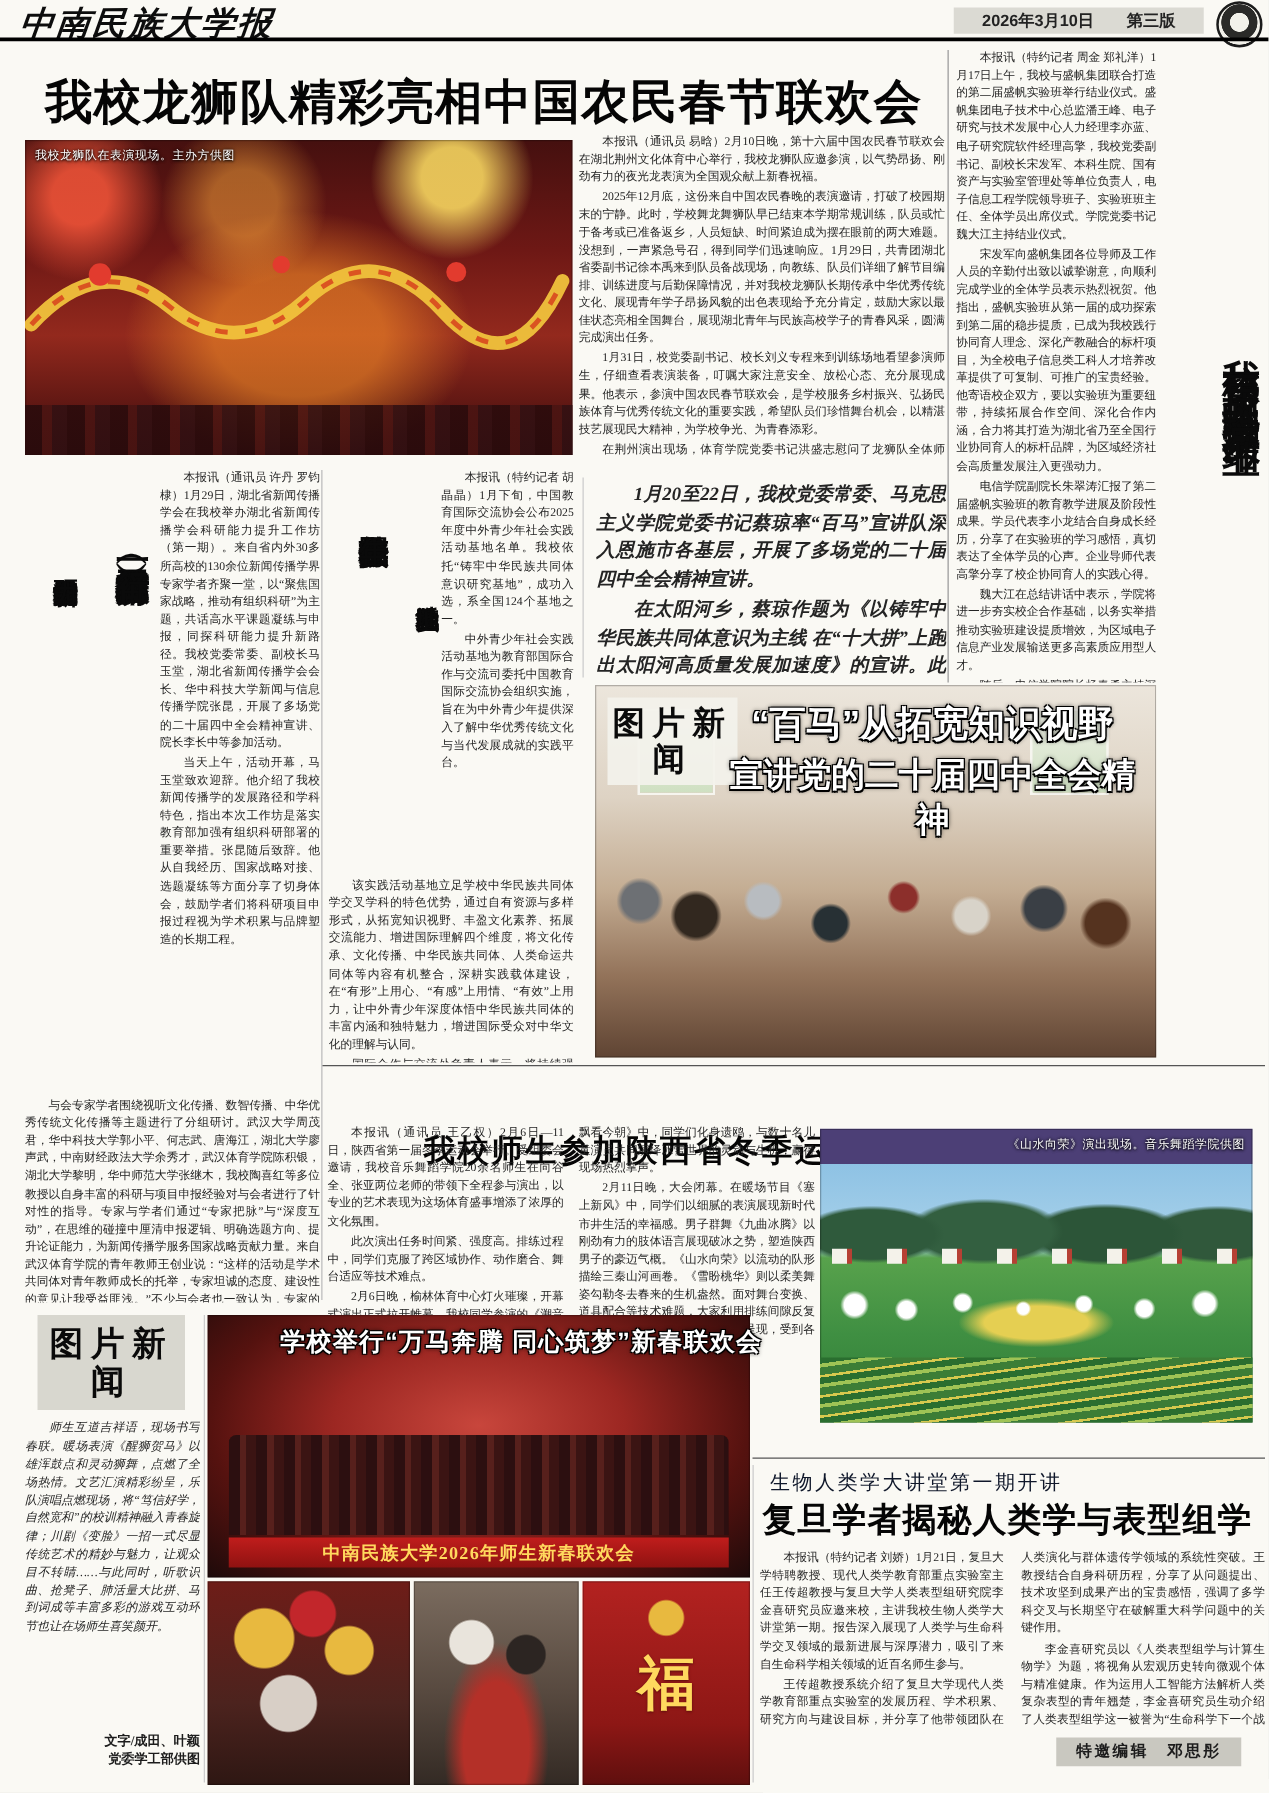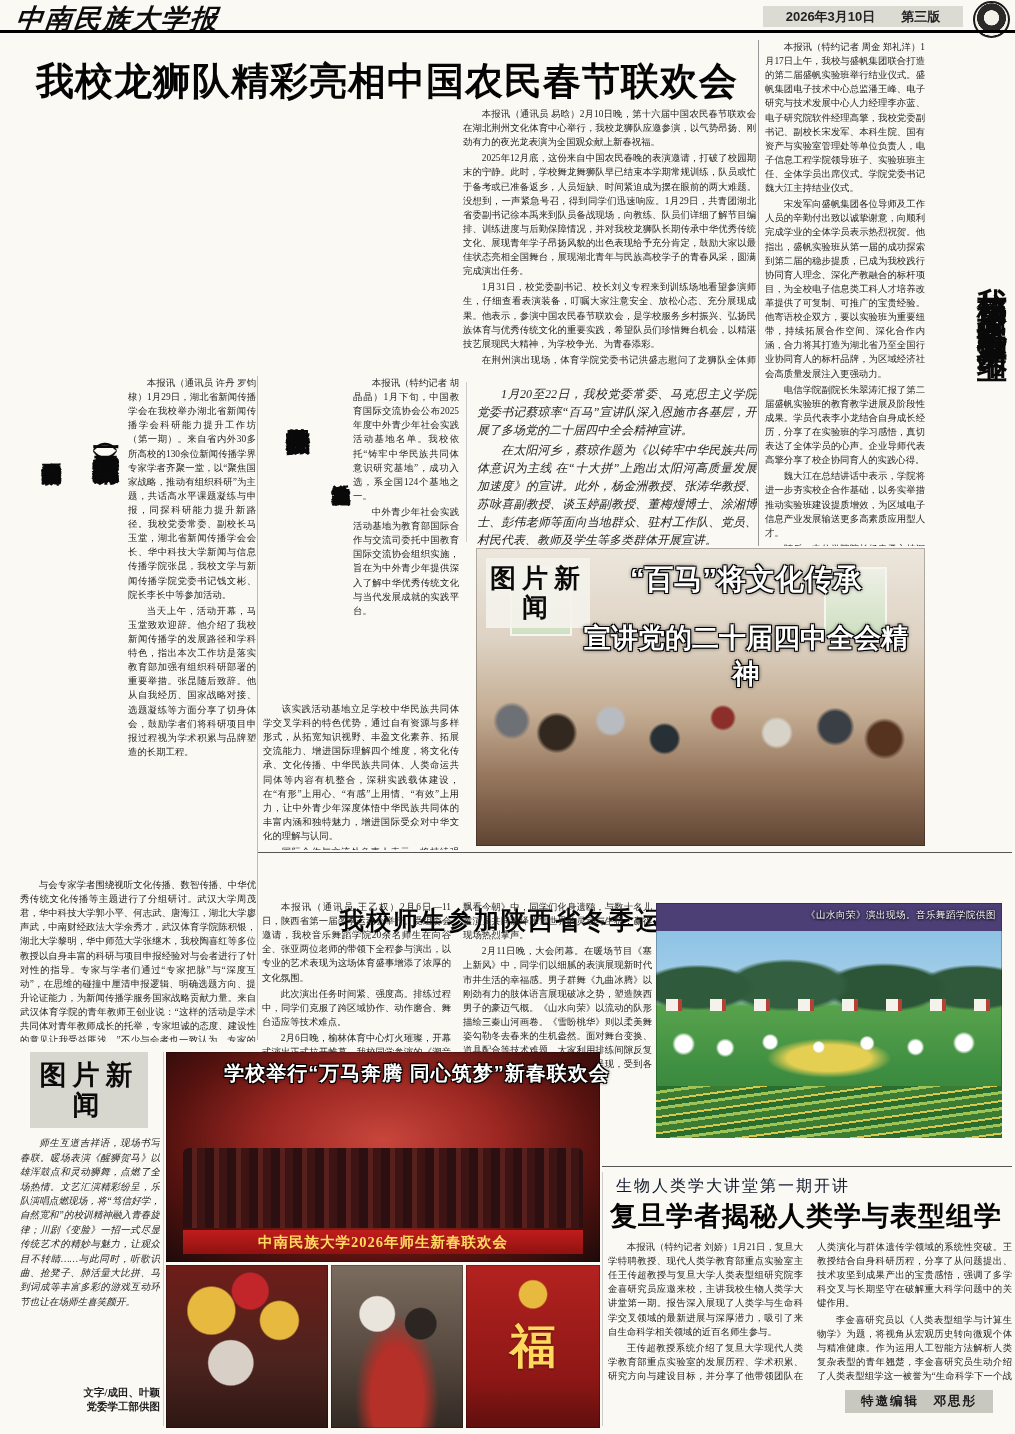--- a/index.html
+++ b/index.html
@@ -114,37 +114,48 @@
     <p>本报讯（特约记者 周金 郑礼洋）1月17日上午，我校与盛帆集团联合打造的第二届盛帆实验班举行结业仪式。盛帆集团电子技术中心总监潘王峰、电子研究与技术发展中心人力经理李亦蓝、电子研究院软件经理高擎，我校党委副书记、副校长宋发军、本科生院、国有资产与实验室管理处等单位负责人，电子信息工程学院领导班子、实验班班主任、全体学员出席仪式。学院党委书记魏大江主持结业仪式。</p>
     <p>宋发军向盛帆集团各位导师及工作人员的辛勤付出致以诚挚谢意，向顺利完成学业的全体学员表示热烈祝贺。他指出，盛帆实验班从第一届的成功探索到第二届的稳步提质，已成为我校践行协同育人理念、深化产教融合的标杆项目，为全校电子信息类工科人才培养改革提供了可复制、可推广的宝贵经验。他寄语校企双方，要以实验班为重要纽带，持续拓展合作空间、深化合作内涵，合力将其打造为湖北省乃至全国行业协同育人的标杆品牌，为区域经济社会高质量发展注入更强动力。</p>
     <p>电信学院副院长朱翠涛汇报了第二届盛帆实验班的教育教学进展及阶段性成果。学员代表李小龙结合自身成长经历，分享了在实验班的学习感悟，真切表达了全体学员的心声。企业导师代表高擎分享了校企协同育人的实践心得。</p>
     <p>魏大江在总结讲话中表示，学院将进一步夯实校企合作基础，以务实举措推动实验班建设提质增效，为区域电子信息产业发展输送更多高素质应用型人才。</p>
     <p>随后，电信学院院长杨春勇主持深化合作座谈会。学院教师与盛帆集团代表齐聚一堂，围绕进一步拓展研究生联合培养渠道、共建省级科研工作站、吸纳企业核心技术骨干担任兼职导师、优化实验班量化考核体系等关键议题，开展深入磋商与务实交流，并达成系列共识。</p>
   </div>
   <div class="abs vtext sans clip" style="left:932px;top:50px;height:496px;width:76px;font-size:30px;letter-spacing:5px;text-align:center;">我校第二届盛帆实验班学员结业</div>
 
   <div class="abs main-hl sans clip" style="left:18px;top:56px;width:738px;height:48px;text-align:center;">我校龙狮队精彩亮相中国农民春节联欢会</div>
 
+  <div class="photo photo-dragon" style="left:20px;top:112px;width:438px;height:252px;">
+    <svg class="dragon-svg" viewBox="0 0 438 110">
+      <path d="M5 70 Q 60 10 115 55 T 225 50 T 335 60 T 430 35" fill="none" stroke="#f0c23c" stroke-width="11" stroke-linecap="round" opacity="0.95"></path>
+      <path d="M5 70 Q 60 10 115 55 T 225 50 T 335 60 T 430 35" fill="none" stroke="#d8481f" stroke-width="4" stroke-dasharray="10 14" opacity="0.9"></path>
+      <circle cx="60" cy="30" r="9" fill="#e23b2e"></circle>
+        <circle cx="205" cy="22" r="7" fill="#e23b2e"></circle>
+        <circle cx="345" cy="28" r="8" fill="#e23b2e"></circle>
+    </svg>
+    <div class="crowd-strip"></div>
+    <div class="photo-caption" style="left:8px;top:6px;">我校龙狮队在表演现场。主办方供图</div>
+  </div>
 
   <div class="abs body-text clip" style="left:463px;top:107px;width:293px;height:259px;">
     <p>本报讯（通讯员 易晗）2月10日晚，第十六届中国农民春节联欢会在湖北荆州文化体育中心举行，我校龙狮队应邀参演，以气势昂扬、刚劲有力的夜光龙表演为全国观众献上新春祝福。</p>
     <p>2025年12月底，这份来自中国农民春晚的表演邀请，打破了校园期末的宁静。此时，学校舞龙舞狮队早已结束本学期常规训练，队员或忙于备考或已准备返乡，人员短缺、时间紧迫成为摆在眼前的两大难题。没想到，一声紧急号召，得到同学们迅速响应。1月29日，共青团湖北省委副书记徐本禹来到队员备战现场，向教练、队员们详细了解节目编排、训练进度与后勤保障情况，并对我校龙狮队长期传承中华优秀传统文化、展现青年学子昂扬风貌的出色表现给予充分肯定，鼓励大家以最佳状态亮相全国舞台，展现湖北青年与民族高校学子的青春风采，圆满完成演出任务。</p>
     <p>1月31日，校党委副书记、校长刘义专程来到训练场地看望参演师生，仔细查看表演装备，叮嘱大家注意安全、放松心态、充分展现成果。他表示，参演中国农民春节联欢会，是学校服务乡村振兴、弘扬民族体育与优秀传统文化的重要实践，希望队员们珍惜舞台机会，以精湛技艺展现民大精神，为学校争光、为青春添彩。</p>
     <p>在荆州演出现场，体育学院党委书记洪盛志慰问了龙狮队全体师生。据悉，长期以来，体育学院高度重视龙狮队建设与发展，在日常训练、师资指导、后勤保障、参赛展演等方面给予全方位支持，为队伍成长提供了坚实保障。</p>
   </div>
 
   <div class="abs rule-v" style="left:257px;top:376px;height:664px;background:#bbb;"></div>
   <div class="abs" style="left:20px;top:376px;width:236px;height:666px;">
     <div style="display:flex;height:502px;">
       <div style="width:108px;display:flex;">
         <div class="vtext sans clip" style="font-size:20px;margin-top:72px;height:420px;width:42px;text-align:left;">湖北省新闻传播学会科研能力</div>
         <div class="vtext sans clip" style="font-size:27px;margin-top:58px;height:444px;width:58px;">提升工作坊（第一期）在我校举行</div>
       </div>
       <div class="body-text clip" style="flex:1;height:502px;">
-        <p>本报讯（通讯员 许丹 罗钧棣）1月29日，湖北省新闻传播学会在我校举办湖北省新闻传播学会科研能力提升工作坊（第一期）。来自省内外30多所高校的130余位新闻传播学界专家学者齐聚一堂，以“聚焦国家战略，推动有组织科研”为主题，共话高水平课题凝练与申报，同探科研能力提升新路径。我校党委常委、副校长马玉堂，湖北省新闻传播学会会长、华中科技大学新闻与信息传播学院张昆，我校文学与新闻传播学院党委书记钱文彬、院长李长中等参加活动。</p>
+        <p>本报讯（通讯员 许丹 罗钧棣）1月29日，湖北省新闻传播学会在我校举办湖北省新闻传播学会科研能力提升工作坊（第一期）。来自省内外30多所高校的130余位新闻传播学界专家学者齐聚一堂，以“聚焦国家战略，推动有组织科研”为主题，共话高水平课题凝练与申报，同探科研能力提升新路径。我校党委常委、副校长马玉堂，湖北省新闻传播学会会长、华中科技大学新闻与信息传播学院张昆，开展了多场党的二十届四中全会精神宣讲、院长李长中等参加活动。</p>
         <p>当天上午，活动开幕，马玉堂致欢迎辞。他介绍了我校新闻传播学的发展路径和学科特色，指出本次工作坊是落实教育部加强有组织科研部署的重要举措。张昆随后致辞。他从自我经历、国家战略对接、选题凝练等方面分享了切身体会，鼓励学者们将科研项目申报过程视为学术积累与品牌塑造的长期工程。</p>
       </div>
     </div>
     <div class="body-text clip" style="height:164px;">
       <p>与会专家学者围绕视听文化传播、数智传播、中华优秀传统文化传播等主题进行了分组研讨。武汉大学周茂君，华中科技大学郭小平、何志武、唐海江，湖北大学廖声武，中南财经政法大学余秀才，武汉体育学院陈积银，湖北大学黎明，华中师范大学张继木，我校陶喜红等多位教授以自身丰富的科研与项目申报经验对与会者进行了针对性的指导。专家与学者们通过“专家把脉”与“深度互动”，在思维的碰撞中厘清申报逻辑、明确选题方向、提升论证能力，为新闻传播学服务国家战略贡献力量。来自武汉体育学院的青年教师王创业说：“这样的活动是学术共同体对青年教师成长的托举，专家坦诚的态度、建设性的意见让我受益匪浅。”不少与会者也一致认为，专家的精准点评与悉心指导，不仅让自己的研究思路豁然开朗，而且极大地拓展了学术视野和格局，增强了科研自信。</p>
 
     </div>
   </div>
 
   <div class="abs rule-v" style="left:466px;top:382px;height:160px;background:#ccc;"></div>
@@ -158,33 +169,33 @@
         <p>本报讯（特约记者 胡晶晶）1月下旬，中国教育国际交流协会公布2025年度中外青少年社会实践活动基地名单。我校依托“铸牢中华民族共同体意识研究基地”，成功入选，系全国124个基地之一。</p>
         <p>中外青少年社会实践活动基地为教育部国际合作与交流司委托中国教育国际交流协会组织实施，旨在为中外青少年提供深入了解中华优秀传统文化与当代发展成就的实践平台。</p>
       </div>
     </div>
     <div class="body-text clip" style="height:148px;">
       <p>该实践活动基地立足学校中华民族共同体学交叉学科的特色优势，通过自有资源与多样形式，从拓宽知识视野、丰盈文化素养、拓展交流能力、增进国际理解四个维度，将文化传承、文化传播、中华民族共同体、人类命运共同体等内容有机整合，深耕实践载体建设，在“有形”上用心、“有感”上用情、“有效”上用力，让中外青少年深度体悟中华民族共同体的丰富内涵和独特魅力，增进国际受众对中华文化的理解与认同。</p>
       <p>国际合作与交流处负责人表示，将持续强化实践内容、丰富基地内涵，充分发挥基地育人功能，帮助来华留学生全面深入了解真实立体的中国，深化中外人文交流互鉴，面向国内外讲好中华民族共同体故事。</p>
     </div>
   </div>
 
-  <div class="abs body-text kai clip" style="left:477px;top:385px;width:280px;height:160px;font-size:12px;">
+  <div class="abs body-text kai clip" style="left:477px;top:385px;width:280px;height:160px;font-size:15px;font-weight:bold;">
     <p>1月20至22日，我校党委常委、马克思主义学院党委书记蔡琼率“百马”宣讲队深入恩施市各基层，开展了多场党的二十届四中全会精神宣讲。</p>
     <p>在太阳河乡，蔡琼作题为《以铸牢中华民族共同体意识为主线 在“十大拼”上跑出太阳河高质量发展加速度》的宣讲。此外，杨金洲教授、张涛华教授、苏咏喜副教授、谈玉婷副教授、董梅熳博士、涂湘博士、彭伟老师等面向当地群众、驻村工作队、党员、村民代表、教师及学生等多类群体开展宣讲。</p>
 
   </div>
 
   <div class="photo photo-meeting" style="left:476px;top:548px;width:449px;height:298px;">
     <div class="frame1" style="left:8%;"></div>
     <div class="frame2" style="left:78%;"></div>
     <div class="abs label-box sans" style="left:10px;top:10px;width:96px;padding:6px 4px;font-size:26px;">图片新闻</div>
     <div class="abs overlay-headline sans" style="right:14px;top:12px;width:330px;text-align:center;">
-      <div style="font-size:29px;">“百马”将文化传承</div>
-      <div style="font-size:27px;margin-top:20px;font-family:Liberation Mono, monospace;">宣讲党的二十届四中全会精神</div>
+      <div style="font-size:29px;">“百马”从拓宽知识视野</div>
+      <div style="font-size:27px;margin-top:2px;font-family:Liberation Mono, monospace;">宣讲党的二十届四中全会精神</div>
     </div>
   </div>
 
   <div class="abs rule-h" style="left:258px;top:852px;width:754px;"></div>
   <div class="abs serif-hl clip" style="left:260px;top:860px;width:752px;height:34px;font-size:25px;letter-spacing:2px;margin-top:44px;">我校师生参加陕西省冬季运动会开闭幕式文艺表演</div>
   <div class="abs body-text clip" style="left:262px;top:900px;width:390px;height:242px;column-count:2;column-gap:12px;">
     <p>本报讯（通讯员 王乙权）2月6日—11日，陕西省第一届冬季运动会举行。受组委会邀请，我校音乐舞蹈学院20余名师生在向谷全、张亚两位老师的带领下全程参与演出，以专业的艺术表现为这场体育盛事增添了浓厚的文化氛围。</p>
     <p>此次演出任务时间紧、强度高。排练过程中，同学们克服了跨区域协作、动作磨合、舞台适应等技术难点。</p>
     <p>2月6日晚，榆林体育中心灯火璀璨，开幕式演出正式拉开帷幕。我校同学参演的《溯音贯古今》以陕北、关中、陕南三系地域文化为脉络，将民俗风情与舞蹈艺术有机融合；《雪飘看今朝》中，同学们化身遗鸥，与数十名儿童演员共同演绎冰雪世界的灵动与生机，赢得现场热烈掌声。</p>
     <p>2月11日晚，大会闭幕。在暖场节目《塞上新风》中，同学们以细腻的表演展现新时代市井生活的幸福感。男子群舞《九曲冰腾》以刚劲有力的肢体语言展现破冰之势，塑造陕西男子的豪迈气概。《山水向荣》以流动的队形描绘三秦山河画卷。《雪盼桃华》则以柔美舞姿勾勒冬去春来的生机盎然。面对舞台变换、道具配合等技术难题，大家利用排练间隙反复打磨，最终实现正式演出的完美呈现，受到各方的一致好评。</p>

